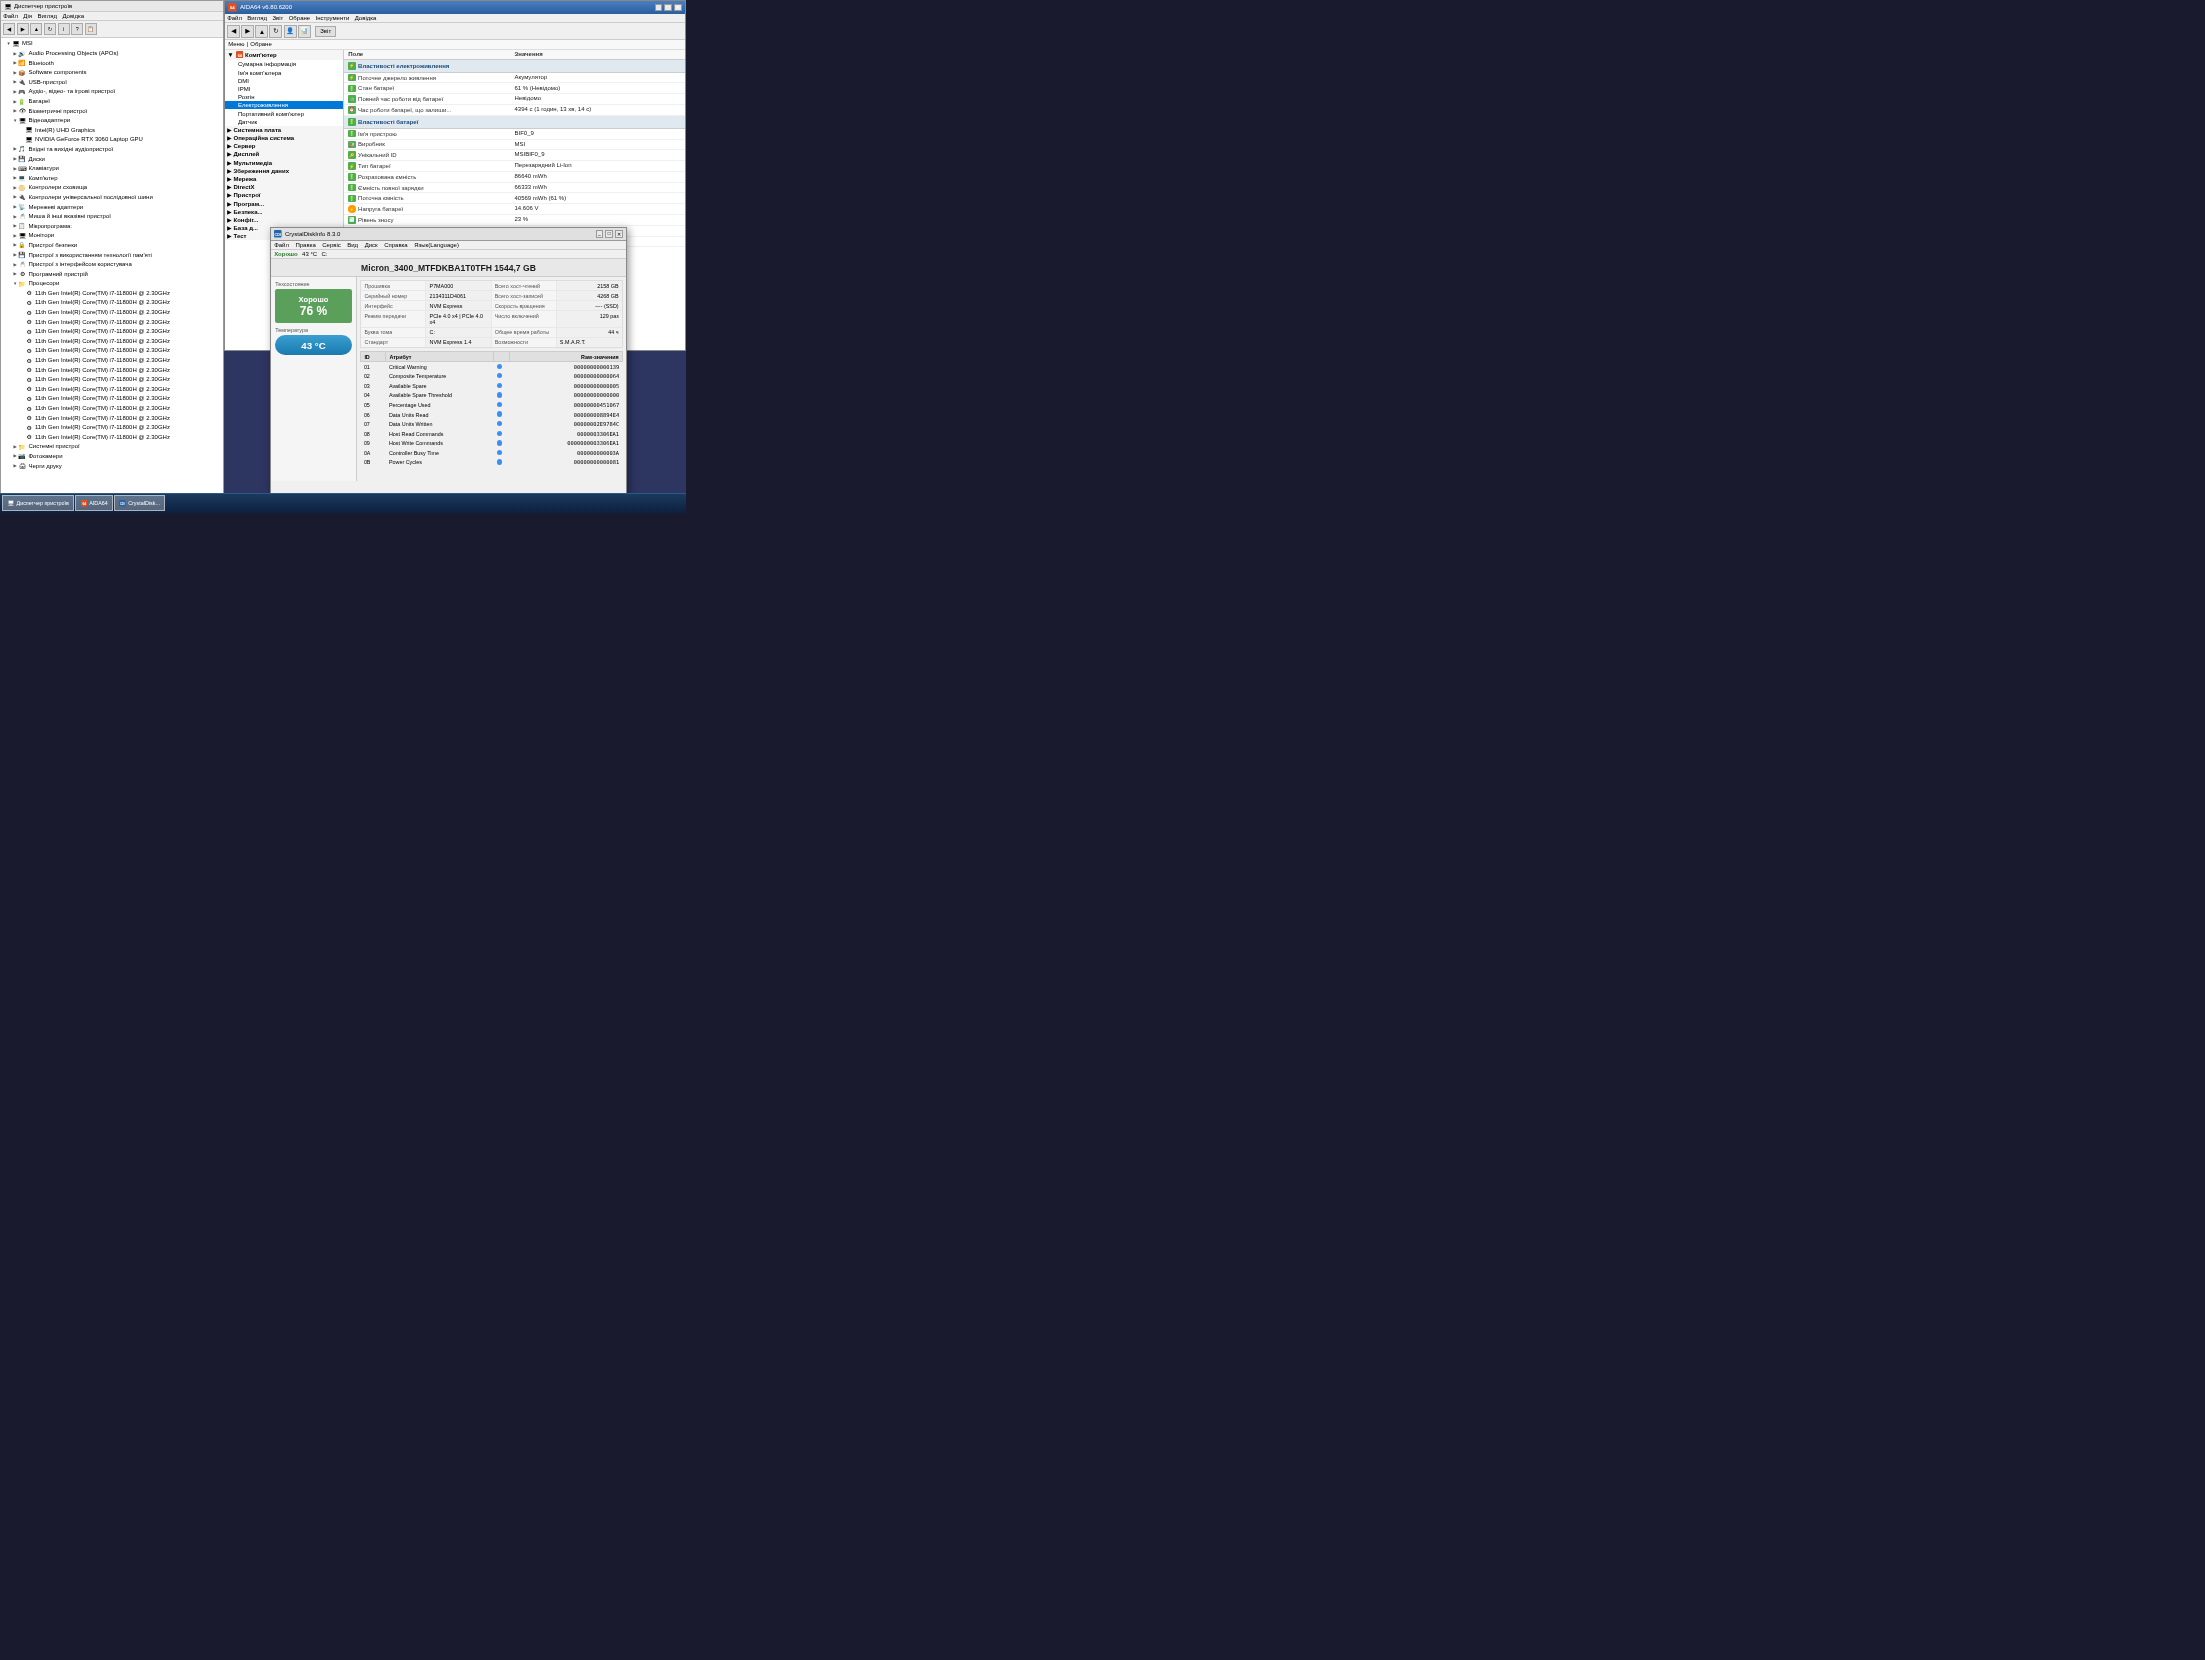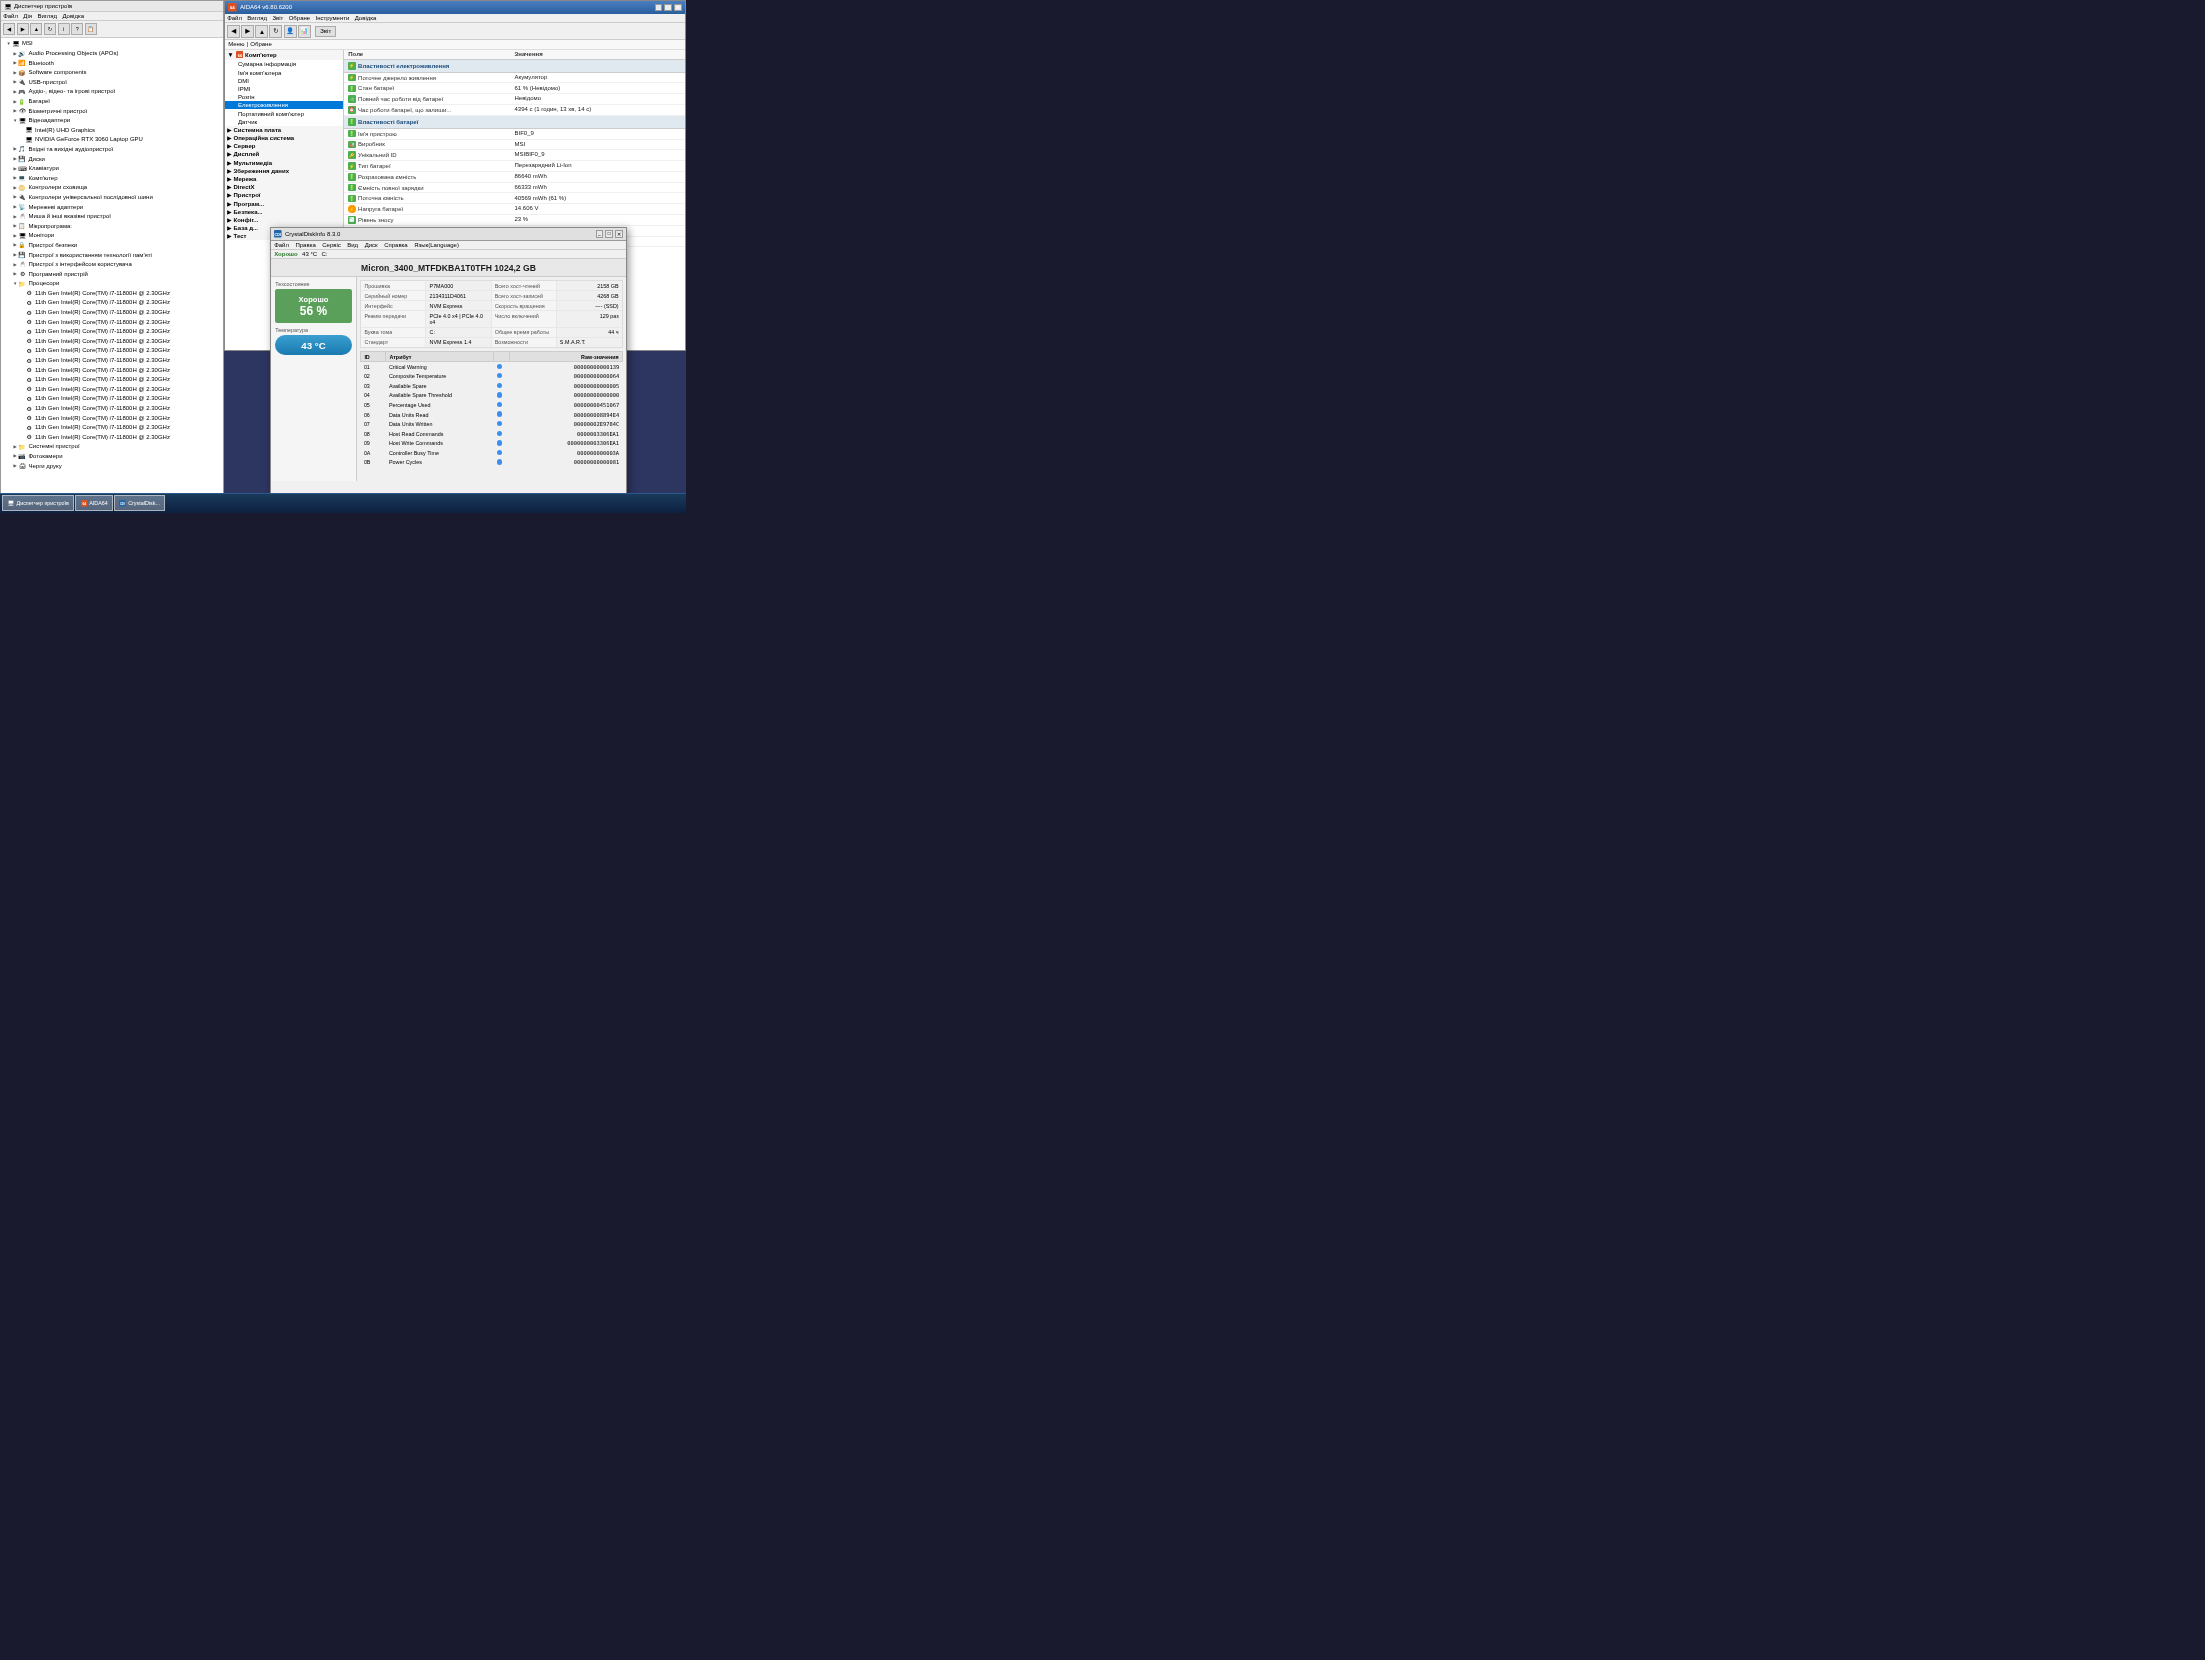--- a/index.html
+++ b/index.html
@@ -1105,27 +1105,27 @@
       <span>Вид</span>
       <span>Диск</span>
       <span>Справка</span>
       <span>Язык(Language)</span>
     </div>
     <div class="crystal-status-bar">
       <span class="status-good">Хорошо</span>
       <span>43 °C</span>
       <span>C:</span>
     </div>
-    <div class="crystal-main-title">Micron_3400_MTFDKBA1T0TFH 1024,2 GB</div>
+    <div class="crystal-main-title">Micron_3400_MTFDKBA1T0TFH 1544,7 GB</div>
     <div class="crystal-content">
       <div class="crystal-left">
         <div style="font-size:5.4px;color:#555;margin-bottom:2.2px">Техсостояние</div>
         <div class="health-box">
           <div class="health-label">Хорошо</div>
-          <div class="health-percent">56 %</div>
+          <div class="health-percent">76 %</div>
         </div>
         <div style="font-size:5.4px;color:#555;margin-top:4.3px;margin-bottom:2.2px">Температура</div>
         <div class="temp-box">
           <div class="temp-value">43 °C</div>
         </div>
       </div>
       <div class="crystal-right">
 
         <div style="display:grid;grid-template-columns:1fr 1fr 1fr 1fr;gap:0;margin-bottom:3.2px;border:0.5px solid #ddd;font-size:5.4px">
           <div style="padding:1.6px 3.2px;background:#f5f5f5;border-bottom:0.5px solid #e8e8e8;border-right:0.5px solid #e8e8e8;color:#555">Прошивка</div>

